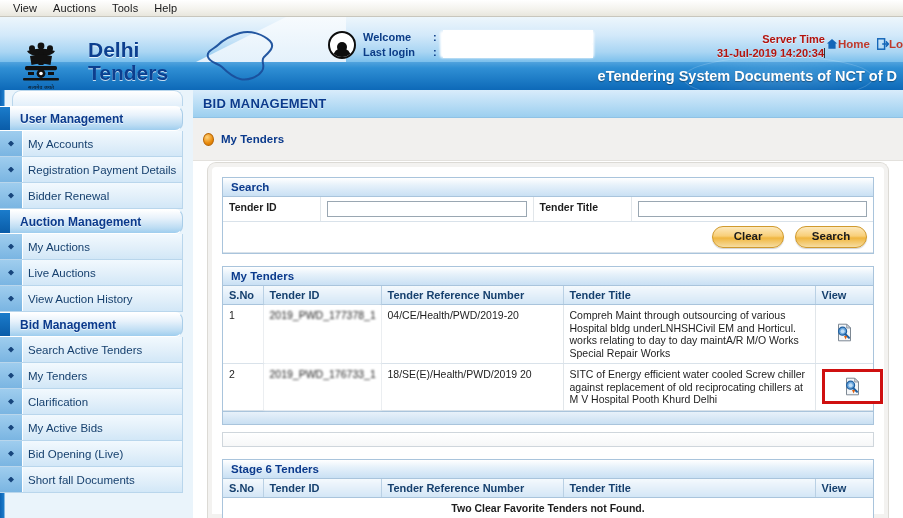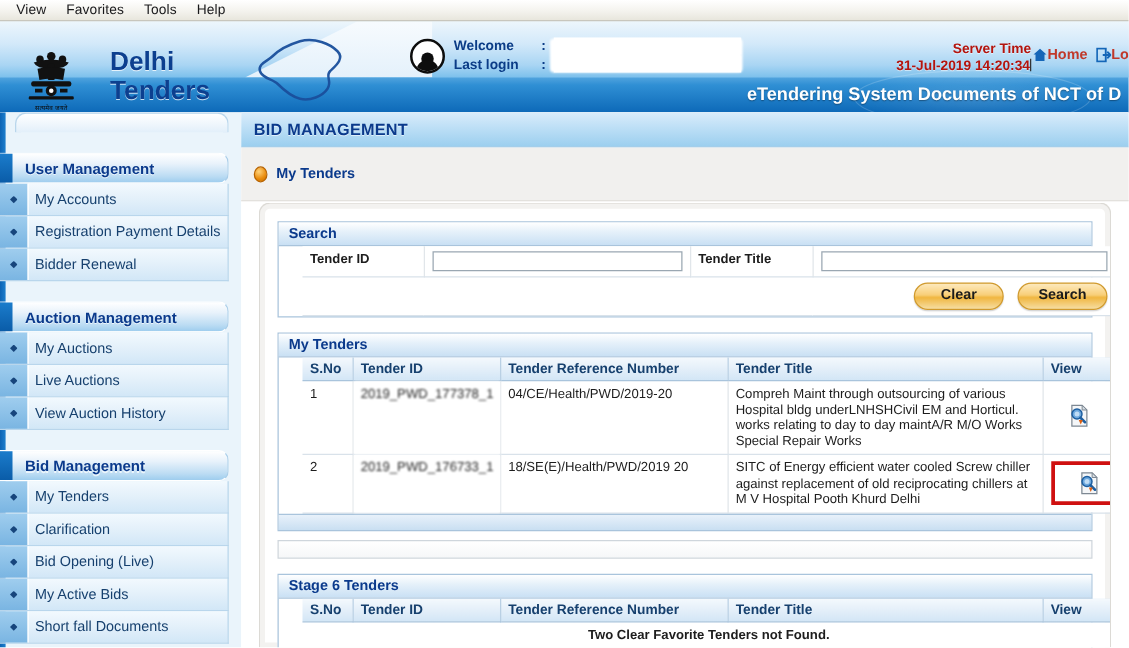--- a/index.html
+++ b/index.html
@@ -141,21 +141,21 @@
     height: 16px;
     margin: 0 10px 0 12px;
     background: linear-gradient(to bottom, #ffffff, #e2effa);
     border: 1px solid #b9d6ec;
     border-bottom: none;
     border-radius: 9px 9px 0 0;
   }
   .sb-group {
     position: relative;
     height: 25px;
-    margin: 16px 10px 0 0;
+    margin: 0 10px 0 0;
     display: flex; align-items: center;
     padding-left: 20px;
     font-size: 12px; font-weight: bold; color: #0b3a8c;
     background: linear-gradient(to bottom, #ffffff 0%, #e8f2fb 35%, #bcdcf3 78%, #9ecdee 100%);
     border-top: 1px solid #ffffff;
     border-bottom: 1px solid #ffffff;
     border-right: 1px solid #a9cde8;
     border-radius: 0 8px 8px 0;
     text-shadow: 0 1px 0 rgba(255,255,255,.7);
   }
@@ -232,21 +232,21 @@
   
   .blk { border: 1px solid #a9c4dc; background: #ffffff; }
   .blk-hd {
     height: 19px;
     background: linear-gradient(to bottom, #ffffff 0%, #e6f1fa 40%, #c9e0f4 100%);
     border-bottom: 1px solid #a9c4dc;
     display: flex; align-items: center;
     padding-left: 8px;
     font-size: 11.5px; font-weight: bold; color: #0b3a8c;
   }
-  table.g { width: 100%; border-collapse: collapse; table-layout: fixed; margin-left: 19px; }
+  table.g { width: 100%; border-collapse: collapse; table-layout: fixed; }
   table.g th {
     background: linear-gradient(to bottom, #f4f9fd 0%, #e4eff9 50%, #d3e6f6 100%);
     border-right: 1px solid #b9d0e4;
     border-bottom: 1px solid #a9c4dc;
     font-size: 11px; font-weight: bold; color: #16406e;
     text-align: left;
     padding: 3px 6px;
     height: 19px;
   }
   table.g th:last-child { border-right: none; }
@@ -321,21 +321,21 @@
     background: linear-gradient(to bottom,#ffffff,#f6f7f8);
     margin-top: 7px;
   }
   .gap { height: 12px; }
 </style>
 </head>
 <body>
 
 <div id="menubar">
   <div class="mi">View</div>
-  <div class="mi">Favorites</div>
+  <div class="mi">Auctions</div>
   <div class="mi">Tools</div>
   <div class="mi">Help</div>
 </div>
 
 <div id="header">
   <div id="header-top"></div>
   <div id="wedge"></div>
 
   <div id="logo">
     <svg width="54" height="44" viewBox="0 0 54 44" aria-hidden="true">
@@ -445,33 +445,37 @@
       <span>Live Auctions</span>
     </div>
     <div class="sb-item">
       <span class="bul"></span>
       <span>View Auction History</span>
     </div>
 
     <div class="sb-group">Bid Management</div>
     <div class="sb-item">
       <span class="bul"></span>
+      <span>Search Active Tenders</span>
+    </div>
+    <div class="sb-item">
+      <span class="bul"></span>
       <span>My Tenders</span>
     </div>
     <div class="sb-item">
       <span class="bul"></span>
       <span>Clarification</span>
     </div>
     <div class="sb-item">
       <span class="bul"></span>
+      <span>My Active Bids</span>
+    </div>
+    <div class="sb-item">
+      <span class="bul"></span>
       <span>Bid Opening (Live)</span>
-    </div>
-    <div class="sb-item">
-      <span class="bul"></span>
-      <span>My Active Bids</span>
     </div>
     <div class="sb-item">
       <span class="bul"></span>
       <span>Short fall Documents</span>
     </div>
   </div>
 
   <div id="content">
     <div id="bm-title">BID MANAGEMENT</div>
 

